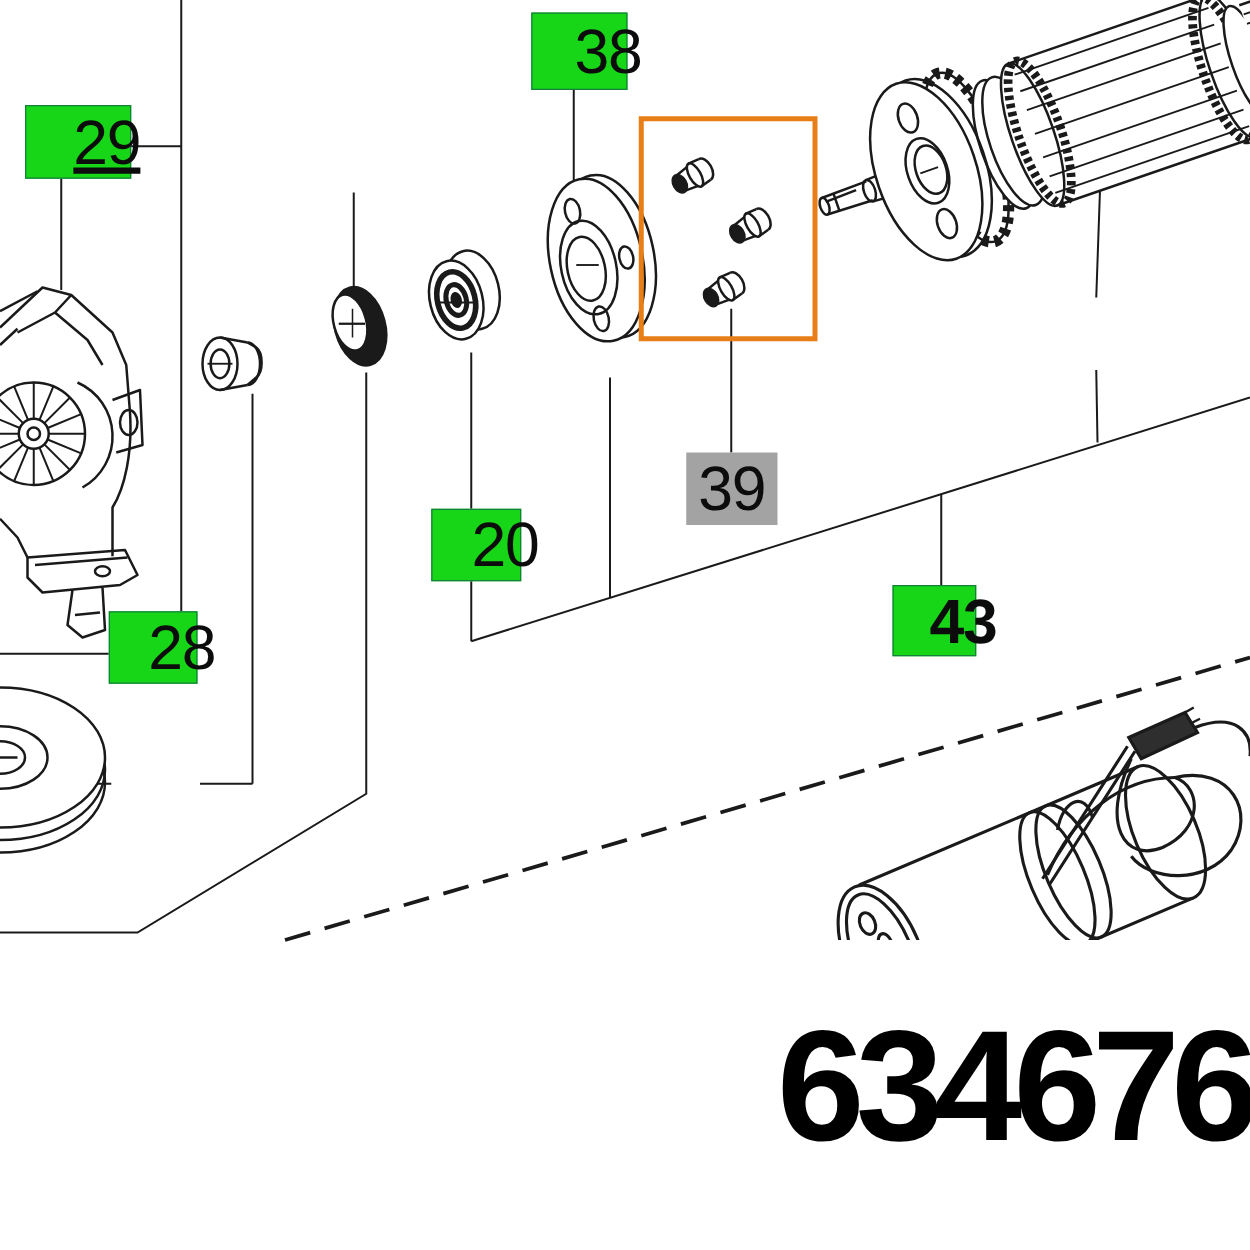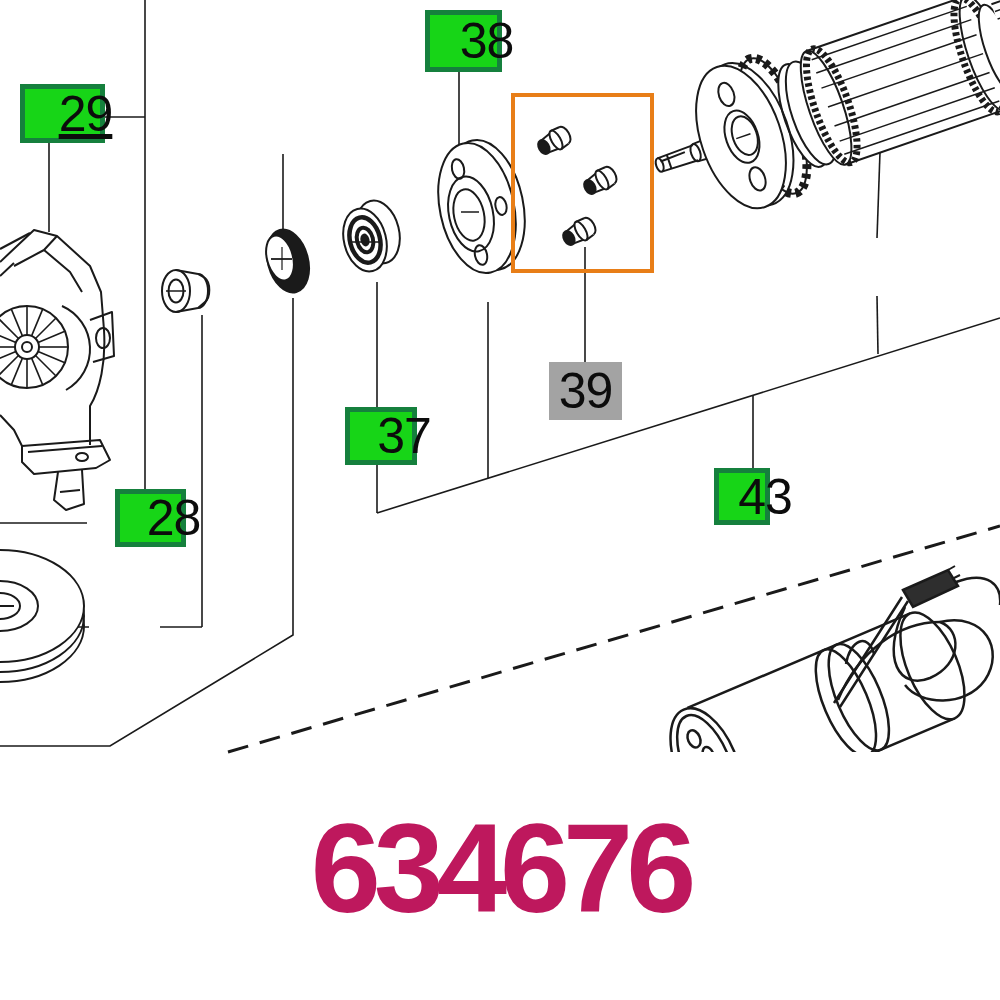--- a/index.html
+++ b/index.html
@@ -2,35 +2,35 @@
 <html><head>
 <meta charset="utf-8">
 <style>
   html,body{margin:0;padding:0;background:#fff;}
   #stage{position:relative;width:1000px;height:1000px;background:#ffffff;overflow:hidden;
          font-family:"Liberation Sans",sans-serif;}
   svg{position:absolute;left:0;top:0;}
   .part-label{position:absolute;display:flex;align-items:center;justify-content:center;
     font-family:"Liberation Sans",sans-serif;font-size:50px;font-weight:400;color:#0c0c0c;
     letter-spacing:-1px;box-sizing:border-box;cursor:pointer;}
-  .lbl-green{background:#17d517;border:5px solid #15803d;padding-left:46px;}
+  .lbl-green{background:#17d517;border:1px solid #15803d;padding-left:46px;}
   .lbl-red{background:#a3a3a3;border:none;}
   .pos-29{left:20px;top:84px;width:85px;height:59px;text-decoration:underline;}
   .pos-25{left:246px;top:96px;width:72px;height:58px;}
   .pos-38{left:425px;top:10px;width:77px;height:62px;}
   .pos-40{left:843px;top:238px;width:72px;height:58px;}
   .pos-37{left:345px;top:407px;width:72px;height:58px;}
-  .pos-28{left:87px;top:489px;width:71px;height:58px;margin-left:28px;}
+  .pos-28{left:87px;top:489px;width:71px;height:58px;}
   .pos-26{left:89px;top:597px;width:71px;height:57px;}
-  .pos-43{left:714px;top:468px;width:52px;height:57px;}
+  .pos-43{left:714px;top:468px;width:67px;height:57px;font-weight:bold;}
   .pos-39{left:549px;top:362px;width:73px;height:58px;}
   #highlight-box{position:absolute;left:511px;top:93px;width:143px;height:180px;
     border:4px solid #e87e17;box-sizing:border-box;}
-  #part-number{position:absolute;left:0;right:0;top:806px;text-align:center;
-    font-size:126px;font-weight:700;letter-spacing:-7px;color:#be185d;line-height:1;}
+  #part-number{position:absolute;left:0;right:0;top:806px;text-align:right;
+    font-size:126px;font-weight:700;letter-spacing:-7px;color:#000000;line-height:1;}
 </style>
 </head>
 <body>
 
 <div id="stage">
 
 <svg width="1000" height="1000" viewBox="0 0 1000 1000">
   <defs>
     <clipPath id="motorClip">
           <rect x="640" y="470" width="360" height="282"></rect>
@@ -249,20 +249,20 @@
       <path d="M903 590 L948 570 L958 586 L913 607 Z" fill="#2e2e2e"></path>
       <path d="M948 570 L955 566 M952 579 L960 575" stroke-width="2"></path>
     </g>
   </g>
 </svg>
 
 <div id="highlight-box"></div>
 
 <div class="part-label lbl-green pos-29">29</div>
 <div class="part-label lbl-green pos-38">38</div>
-<div class="part-label lbl-green pos-37">37</div>
+<div class="part-label lbl-green pos-37">20</div>
 <div class="part-label lbl-green pos-28">28</div>
 <div class="part-label lbl-green pos-43">43</div>
 <div class="part-label lbl-red pos-39">39</div>
 
 <div id="part-number">634676</div>
 
 </div>
 
 </body></html>

